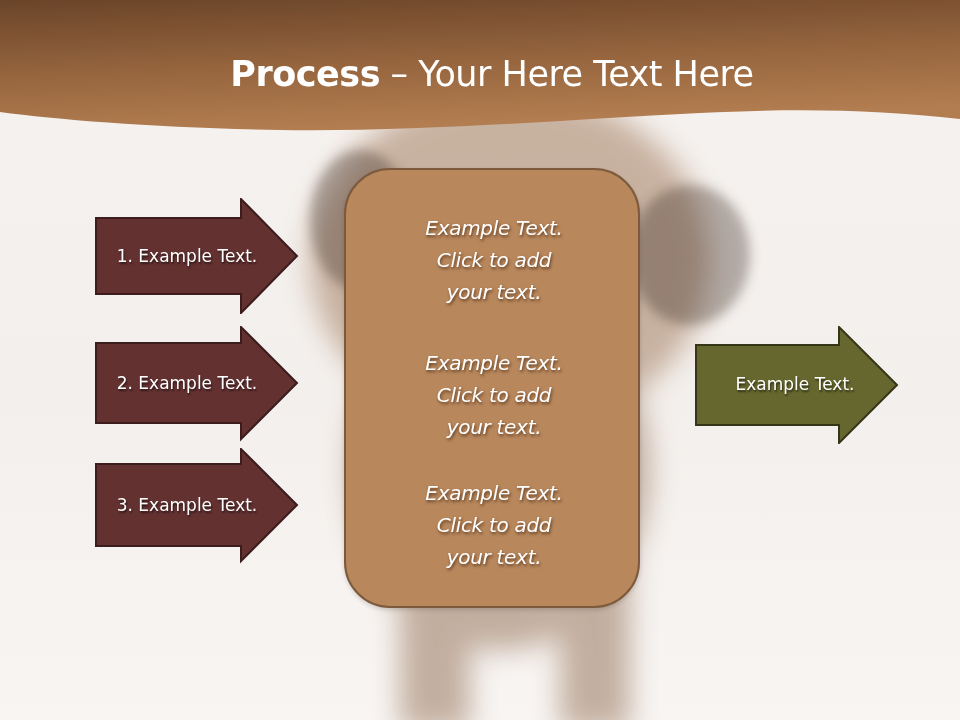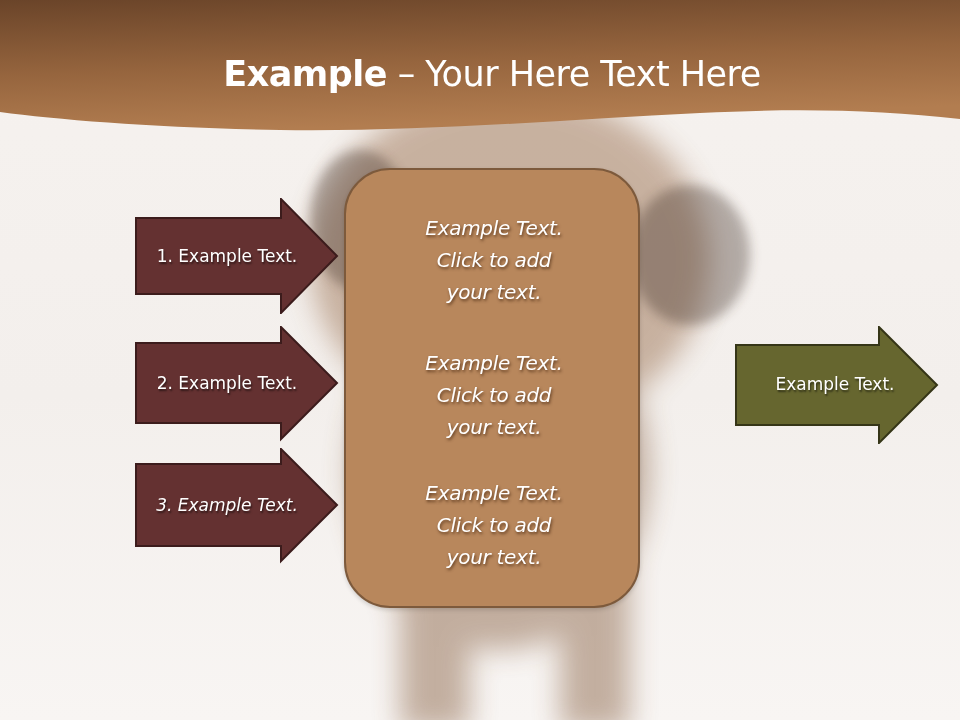--- a/index.html
+++ b/index.html
@@ -6,21 +6,21 @@
     body { width: 960px; height: 720px; overflow: hidden; position: relative;
            background: #f7f3f1; font-family: "Liberation Sans", "DejaVu Sans", sans-serif; }
     .slide { position: absolute; left: 0; top: 0; width: 960px; height: 720px; overflow: hidden;
              background: linear-gradient(180deg, #f6f2ef 0%, #f3efec 55%, #f8f5f3 100%); }
     .bg-photo { position: absolute; left: 0; top: 0; width: 960px; height: 720px; }
     .header { position: absolute; left: 0; top: 0; width: 960px; height: 140px; }
     .title { position: absolute; left: 0; top: 52px; width: 984px; text-align: center;
              color: #ffffff; font-size: 35px; line-height: 44px; letter-spacing: -0.5px;
              font-family: "DejaVu Sans", sans-serif; }
     .title .bold { font-weight: bold; }
-    .arrow { position: absolute; margin-left: 40px; }
+    .arrow { position: absolute; }
     .arrow svg { position: absolute; left: 0; top: 0; }
     .arrow .label { position: absolute; left: 0; top: 0; display: flex; align-items: center;
                     justify-content: center; color: #ffffff; font-size: 17px;
                     text-shadow: 1px 2px 2px rgba(0,0,0,0.55);
                     font-family: "DejaVu Sans", sans-serif; }
     .center-box { position: absolute; left: 344px; top: 168px; width: 296px; height: 440px;
                   box-sizing: border-box; background: #b8875c; border: 2px solid #7d5a3c;
                   border-radius: 46px; box-shadow: 0 2px 4px rgba(0,0,0,0.15); }
     .center-text { position: absolute; width: 296px; left: 0; text-align: center; color: #ffffff;
                    font-style: italic; font-size: 20px; line-height: 32px;
@@ -59,38 +59,38 @@
       <linearGradient id="hdr" x1="0" y1="0" x2="0.25" y2="1">
         <stop offset="0" stop-color="#6a4429"></stop>
         <stop offset="0.55" stop-color="#96653e"></stop>
         <stop offset="1" stop-color="#b27d50"></stop>
       </linearGradient>
     </defs>
     <path d="M0,0 H960 V119 C880,110 800,108 700,113 C560,120 420,132 280,130 C160,128 60,120 0,112 Z" fill="url(#hdr)"></path>
   </svg>
 
   <div class="title">
-    <span class="bold">Example</span><span> – Your Here Text Here</span>
+    <span class="bold">Process</span><span> – Your Here Text Here</span>
   </div>
 
   <div class="arrow" style="left:95px; top:198px; width:205px; height:116px;">
     <svg width="205" height="116" viewBox="0 0 205 116">
       <path d="M1,20 H146 V1 L202,58 L146,115 V96 H1 Z" fill="#643131" stroke="#3c1c1c" stroke-width="2"></path>
     </svg>
     <div class="label" style="width:184px; height:116px;">1. Example Text.</div>
   </div>
 
   <div class="arrow" style="left:95px; top:326px; width:205px; height:116px;padding-left:44px;">
     <svg width="205" height="116" viewBox="0 0 205 116">
       <path d="M1,17 H146 V1 L202,57 L146,113 V97 H1 Z" fill="#643131" stroke="#3c1c1c" stroke-width="2"></path>
     </svg>
     <div class="label" style="width:184px; height:114px;">2. Example Text.</div>
   </div>
 
-  <div class="arrow" style="left:95px; top:448px; width:205px; height:116px;font-style:italic;">
+  <div class="arrow" style="left:95px; top:448px; width:205px; height:116px;">
     <svg width="205" height="116" viewBox="0 0 205 116">
       <path d="M1,16 H146 V1 L202,57 L146,113 V98 H1 Z" fill="#643131" stroke="#3c1c1c" stroke-width="2"></path>
     </svg>
     <div class="label" style="width:184px; height:114px;">3. Example Text.</div>
   </div>
 
   <div class="center-box">
     <div class="center-text" style="top:42px;">
       <span>Example Text.</span>
       <span>Click  to add</span>

